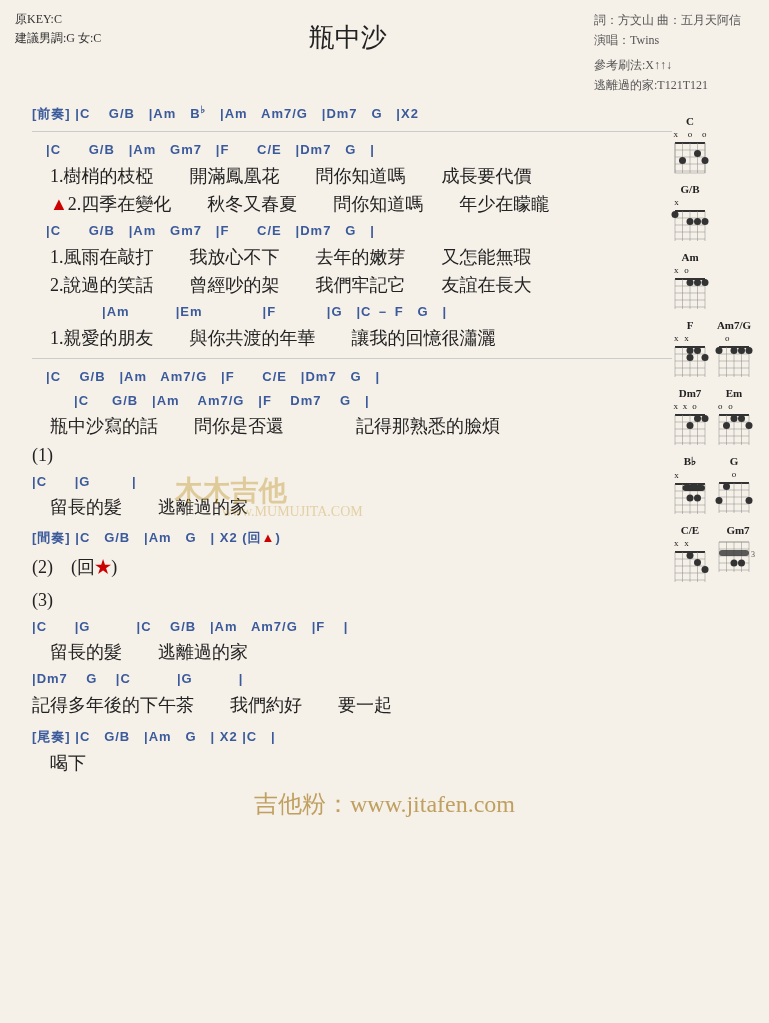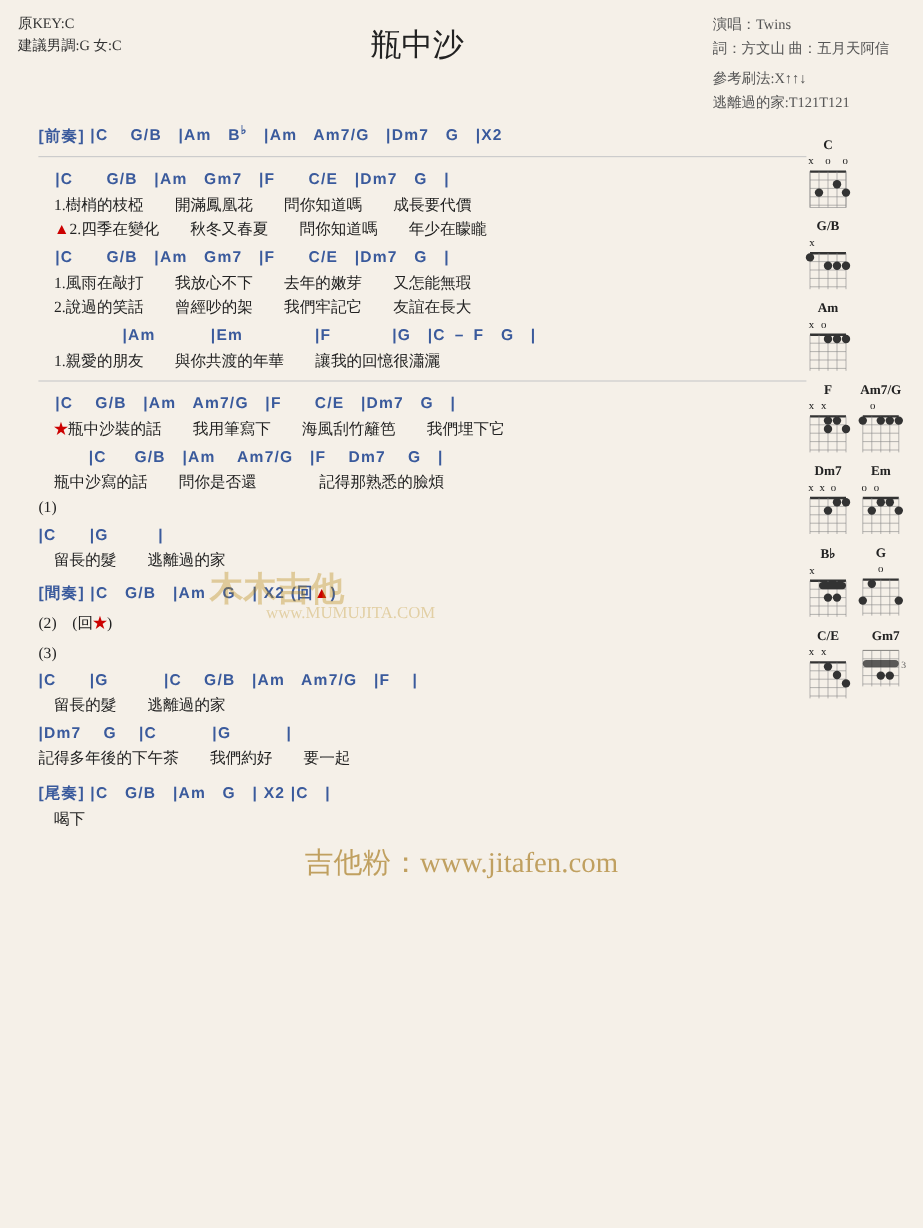--- a/index.html
+++ b/index.html
@@ -54,21 +54,21 @@
     }
     .chord-line {
       font-family: 'Arial', sans-serif;
       color: #3a5a9c;
       font-weight: bold;
       font-size: 13px;
       letter-spacing: 1px;
       white-space: pre;
     }
     .lyrics-text {
-      font-size: 13px;
+      font-size: 18px;
       color: #222;
       white-space: pre;
       line-height: 1.6;
     }
     .watermark {
       position: absolute;
       top: 48%;
       left: 30%;
       transform: translate(-50%, -50%) rotate(0deg);
       opacity: 0.35;
@@ -141,22 +141,22 @@
 <body>
 <div class="page">
 
   <div class="header-area">
     <div class="key-info">
       <div><span>原KEY:C</span></div>
       <div><span>建議男調:G 女:C</span></div>
     </div>
     <div class="song-title">瓶中沙</div>
     <div class="right-info">
+      <div><span>詞：方文山  曲：五月天阿信</span></div>
       <div><span>演唱：Twins</span></div>
-      <div><span>詞：方文山  曲：五月天阿信</span></div>
       <div style="margin-top:4px;">
         <div>參考刷法:X↑↑↓</div>
         <div>逃離過的家:T121T121</div>
       </div>
     </div>
   </div>
 
   <div class="main-content">
 
     <div class="music-section">
@@ -173,21 +173,20 @@
       <div class="lyrics-text">　1.風雨在敲打　　我放心不下　　去年的嫩芽　　又怎能無瑕</div>
       <div class="lyrics-text">　2.說過的笑話　　曾經吵的架　　我們牢記它　　友誼在長大</div>
       <div class="chord-line">　　　　　|Am &nbsp;&nbsp;&nbsp;&nbsp;&nbsp;&nbsp;&nbsp;&nbsp; |Em &nbsp;&nbsp;&nbsp;&nbsp;&nbsp;&nbsp;&nbsp;&nbsp;&nbsp;&nbsp;&nbsp; |F &nbsp;&nbsp;&nbsp;&nbsp;&nbsp;&nbsp;&nbsp;&nbsp;&nbsp; |G &nbsp; |C － F &nbsp; G &nbsp; |</div>
       <div class="lyrics-text">　1.親愛的朋友　　與你共渡的年華　　讓我的回憶很瀟灑</div>
     </div>
 
     <hr class="divider">
 
     <div class="music-section">
       <div class="chord-line">　|C &nbsp;&nbsp; G/B &nbsp; |Am &nbsp; Am7/G &nbsp; |F &nbsp;&nbsp;&nbsp;&nbsp; C/E &nbsp; |Dm7 &nbsp; G &nbsp; |</div>
-      <div class="lyrics-text">　<span class="special-mark">★</span>瓶中沙裝的話　　我用筆寫下　　海風刮竹籬笆　　我們埋下它</div>
       <div class="chord-line">　　　|C &nbsp;&nbsp;&nbsp; G/B &nbsp; |Am &nbsp;&nbsp; Am7/G &nbsp; |F &nbsp;&nbsp; Dm7 &nbsp;&nbsp; G &nbsp; |</div>
       <div class="lyrics-text">　瓶中沙寫的話　　問你是否還　　　　記得那熟悉的臉煩</div>
       <div class="lyrics-text">(1)</div>
       <div class="chord-line">|C &nbsp;&nbsp;&nbsp;&nbsp; |G &nbsp;&nbsp;&nbsp;&nbsp;&nbsp;&nbsp;&nbsp; |</div>
       <div class="lyrics-text">　留長的髮　　逃離過的家</div>
     </div>
 
     <div class="music-section">
       <div class="chord-line"><span class="section-label">[間奏]</span> |C &nbsp; G/B &nbsp; |Am &nbsp; G &nbsp; | X2 (回<span class="special-mark">▲</span>)</div>
     </div>

